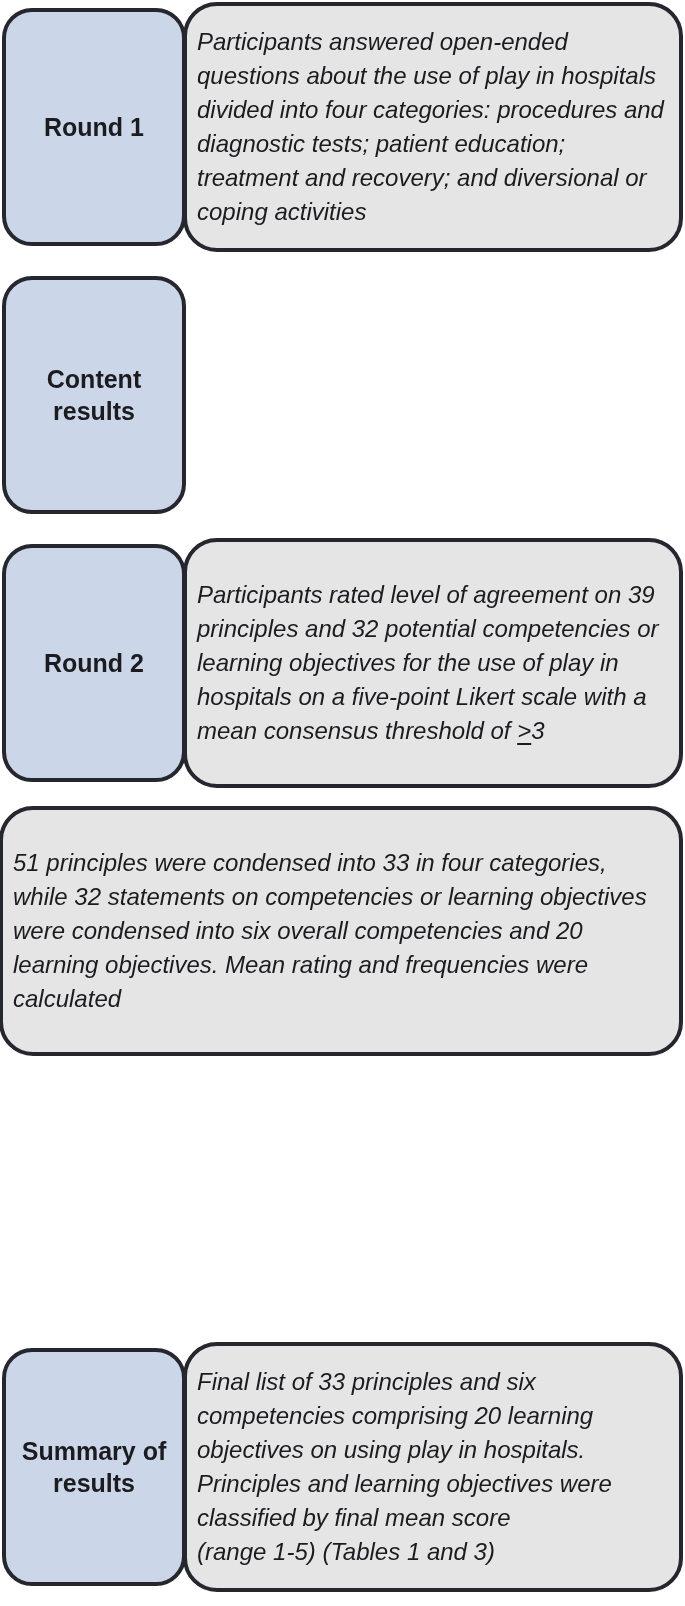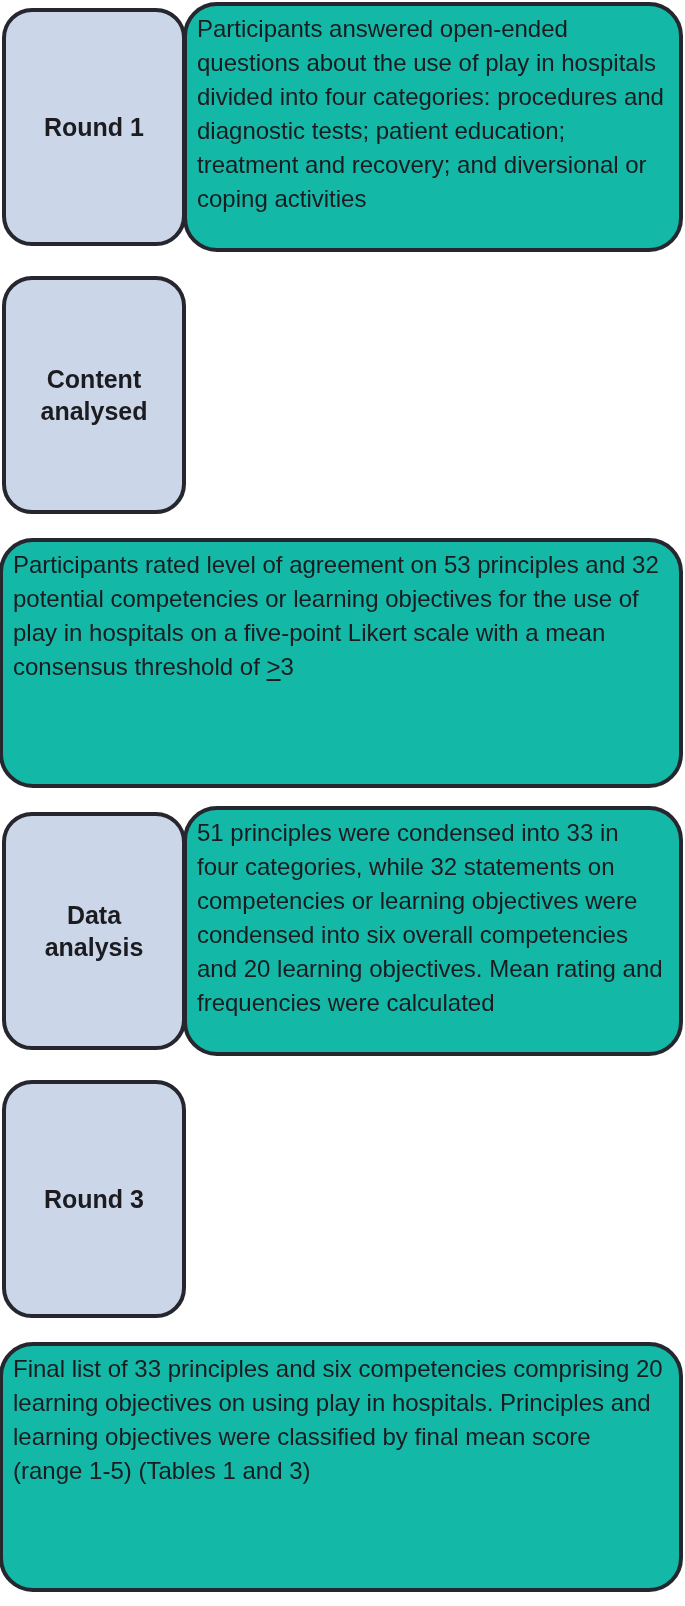--- a/index.html
+++ b/index.html
@@ -44,29 +44,30 @@
     font-size: 25px;
     line-height: 32px;
     font-weight: bold;
     color: #1b1b20;
   }
   .desc-box {
     flex: 1;
     box-sizing: border-box;
     height: 250px;
     margin-left: -3px;
-    background: #14b8a6;
+    background: #e5e5e5;
     border: 4px solid #26262e;
     border-radius: 34px;
     display: flex;
-    align-items: flex-start;
+    align-items: center;
     padding: 6px 14px 6px 10px;
     position: relative;
     z-index: 2;
     overflow: hidden;
+    font-style: italic;
   }
   .desc-text {
     font-size: 24px;
     line-height: 34px;
     color: #1b1b20;
     white-space: pre-line;
   }
   .u {
     text-decoration: underline;
     text-decoration-thickness: 2px;
@@ -82,45 +83,45 @@
     <div class="label-box">
         <span class="label-text">Round 1</span>
       </div>
     <div class="desc-box">
         <div class="desc-text"><span>Participants answered open-ended questions about the use of play in hospitals divided into four categories: procedures and diagnostic tests; patient education; treatment and recovery; and diversional or coping activities</span><span class="u"></span><span></span></div>
       </div>
   </div>
 
   <div class="row">
     <div class="label-box">
-        <span class="label-text">Content analysed</span>
-      </div>
-  </div>
-
-  <div class="row">
-    <div class="desc-box">
-        <div class="desc-text"><span>Participants rated level of agreement on 53 principles and 32 potential competencies or learning objectives for the use of play in hospitals on a five-point Likert scale with a mean consensus threshold of </span><span class="u">&gt;</span><span>3</span></div>
+        <span class="label-text">Content results</span>
       </div>
   </div>
 
   <div class="row">
     <div class="label-box">
-        <span class="label-text">Data analysis</span>
+        <span class="label-text">Round 2</span>
       </div>
+    <div class="desc-box">
+        <div class="desc-text"><span>Participants rated level of agreement on 39 principles and 32 potential competencies or learning objectives for the use of play in hospitals on a five-point Likert scale with a mean consensus threshold of </span><span class="u">&gt;</span><span>3</span></div>
+      </div>
+  </div>
+
+  <div class="row">
     <div class="desc-box">
         <div class="desc-text"><span>51 principles were condensed into 33 in four categories, while 32 statements on competencies or learning objectives were condensed into six overall competencies and 20 learning objectives. Mean rating and frequencies were calculated</span><span class="u"></span><span></span></div>
       </div>
   </div>
 
   <div class="row">
-    <div class="label-box">
-        <span class="label-text">Round 3</span>
-      </div>
   </div>
 
   <div class="row">
+    <div class="label-box">
+        <span class="label-text">Summary of results</span>
+      </div>
     <div class="desc-box">
         <div class="desc-text"><span>Final list of 33 principles and six competencies comprising 20 learning objectives on using play in hospitals. Principles and learning objectives were classified by final mean score
 (range 1-5) (Tables 1 and 3)</span><span class="u"></span><span></span></div>
       </div>
   </div>
 
 </div>
 
 </body></html>

